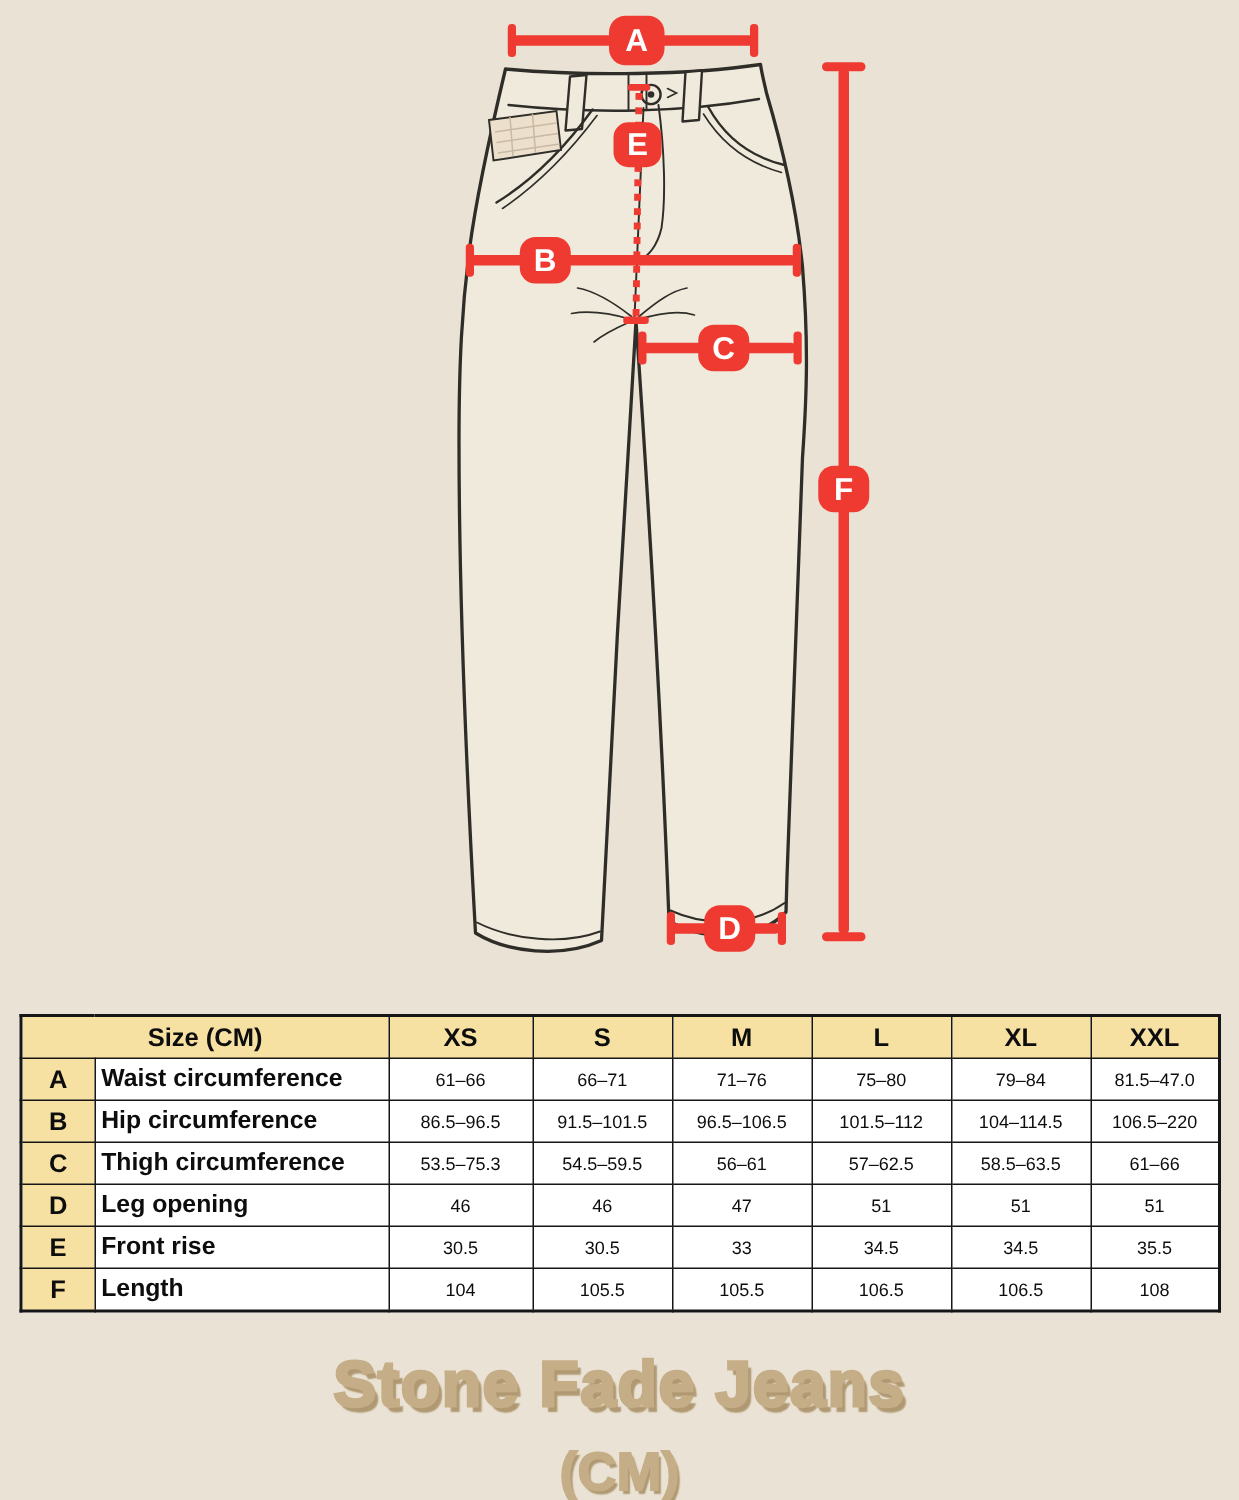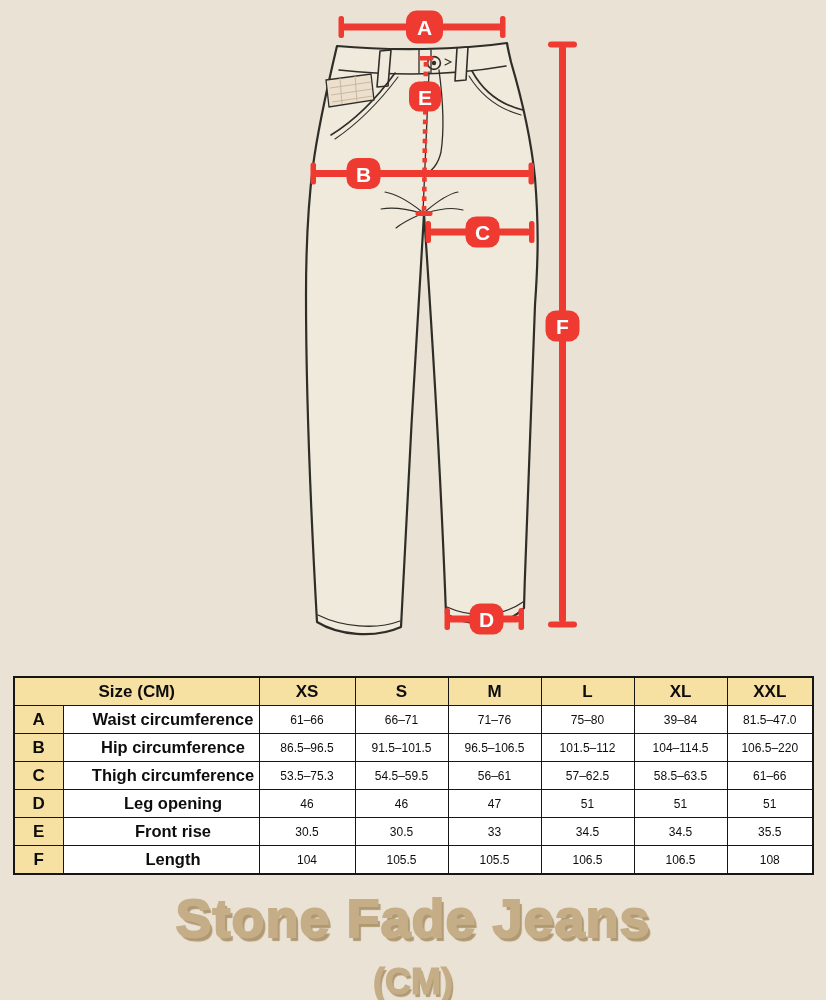--- a/index.html
+++ b/index.html
@@ -40,27 +40,27 @@
     background:#ffffff;
   }
   .size-table td,.size-table th{
     border:1.6px solid var(--table-border);
     height:27px;padding:0;text-align:center;
     font-size:12px;color:#0d0d0d;white-space:nowrap;overflow:hidden;
   }
   .size-table th{font-size:17px;font-weight:bold;}
   .size-table td.letter{font-weight:bold;font-size:17px;}
   .size-table td.name{
-    text-align:center;padding-left:24px;font-weight:bold;font-size:16.5px;
+    text-align:left;padding-left:4px;font-weight:bold;font-size:16.5px;
   }
   .yellow{background:var(--header-yellow);}
 
   .footer-title{
-    margin-top:12px;text-align:center;
-    font-size:54px;font-weight:bold;letter-spacing:1px;
+    margin-top:24px;text-align:center;
+    font-size:43px;font-weight:bold;letter-spacing:1px;
     color:var(--title-tan);
     -webkit-text-stroke:2px var(--title-tan);
     text-shadow:3px 4px 1px var(--title-shadow);
   }
   .footer-subtitle{
     margin-top:12px;text-align:center;
     font-size:36px;font-weight:bold;
     color:var(--title-tan);
     -webkit-text-stroke:1.2px var(--title-tan);
     text-shadow:2px 3px 1px var(--title-shadow);
@@ -195,21 +195,21 @@
     <th class="yellow">XL</th>
     <th class="yellow">XXL</th>
   </tr>
   <tr>
     <td class="letter yellow">A</td>
     <td class="name">Waist circumference</td>
     <td>61–66</td>
     <td>66–71</td>
     <td>71–76</td>
     <td>75–80</td>
-    <td>39–84</td>
+    <td>79–84</td>
     <td>81.5–47.0</td>
   </tr>
   <tr>
     <td class="letter yellow">B</td>
     <td class="name">Hip circumference</td>
     <td>86.5–96.5</td>
     <td>91.5–101.5</td>
     <td>96.5–106.5</td>
     <td>101.5–112</td>
     <td>104–114.5</td>

